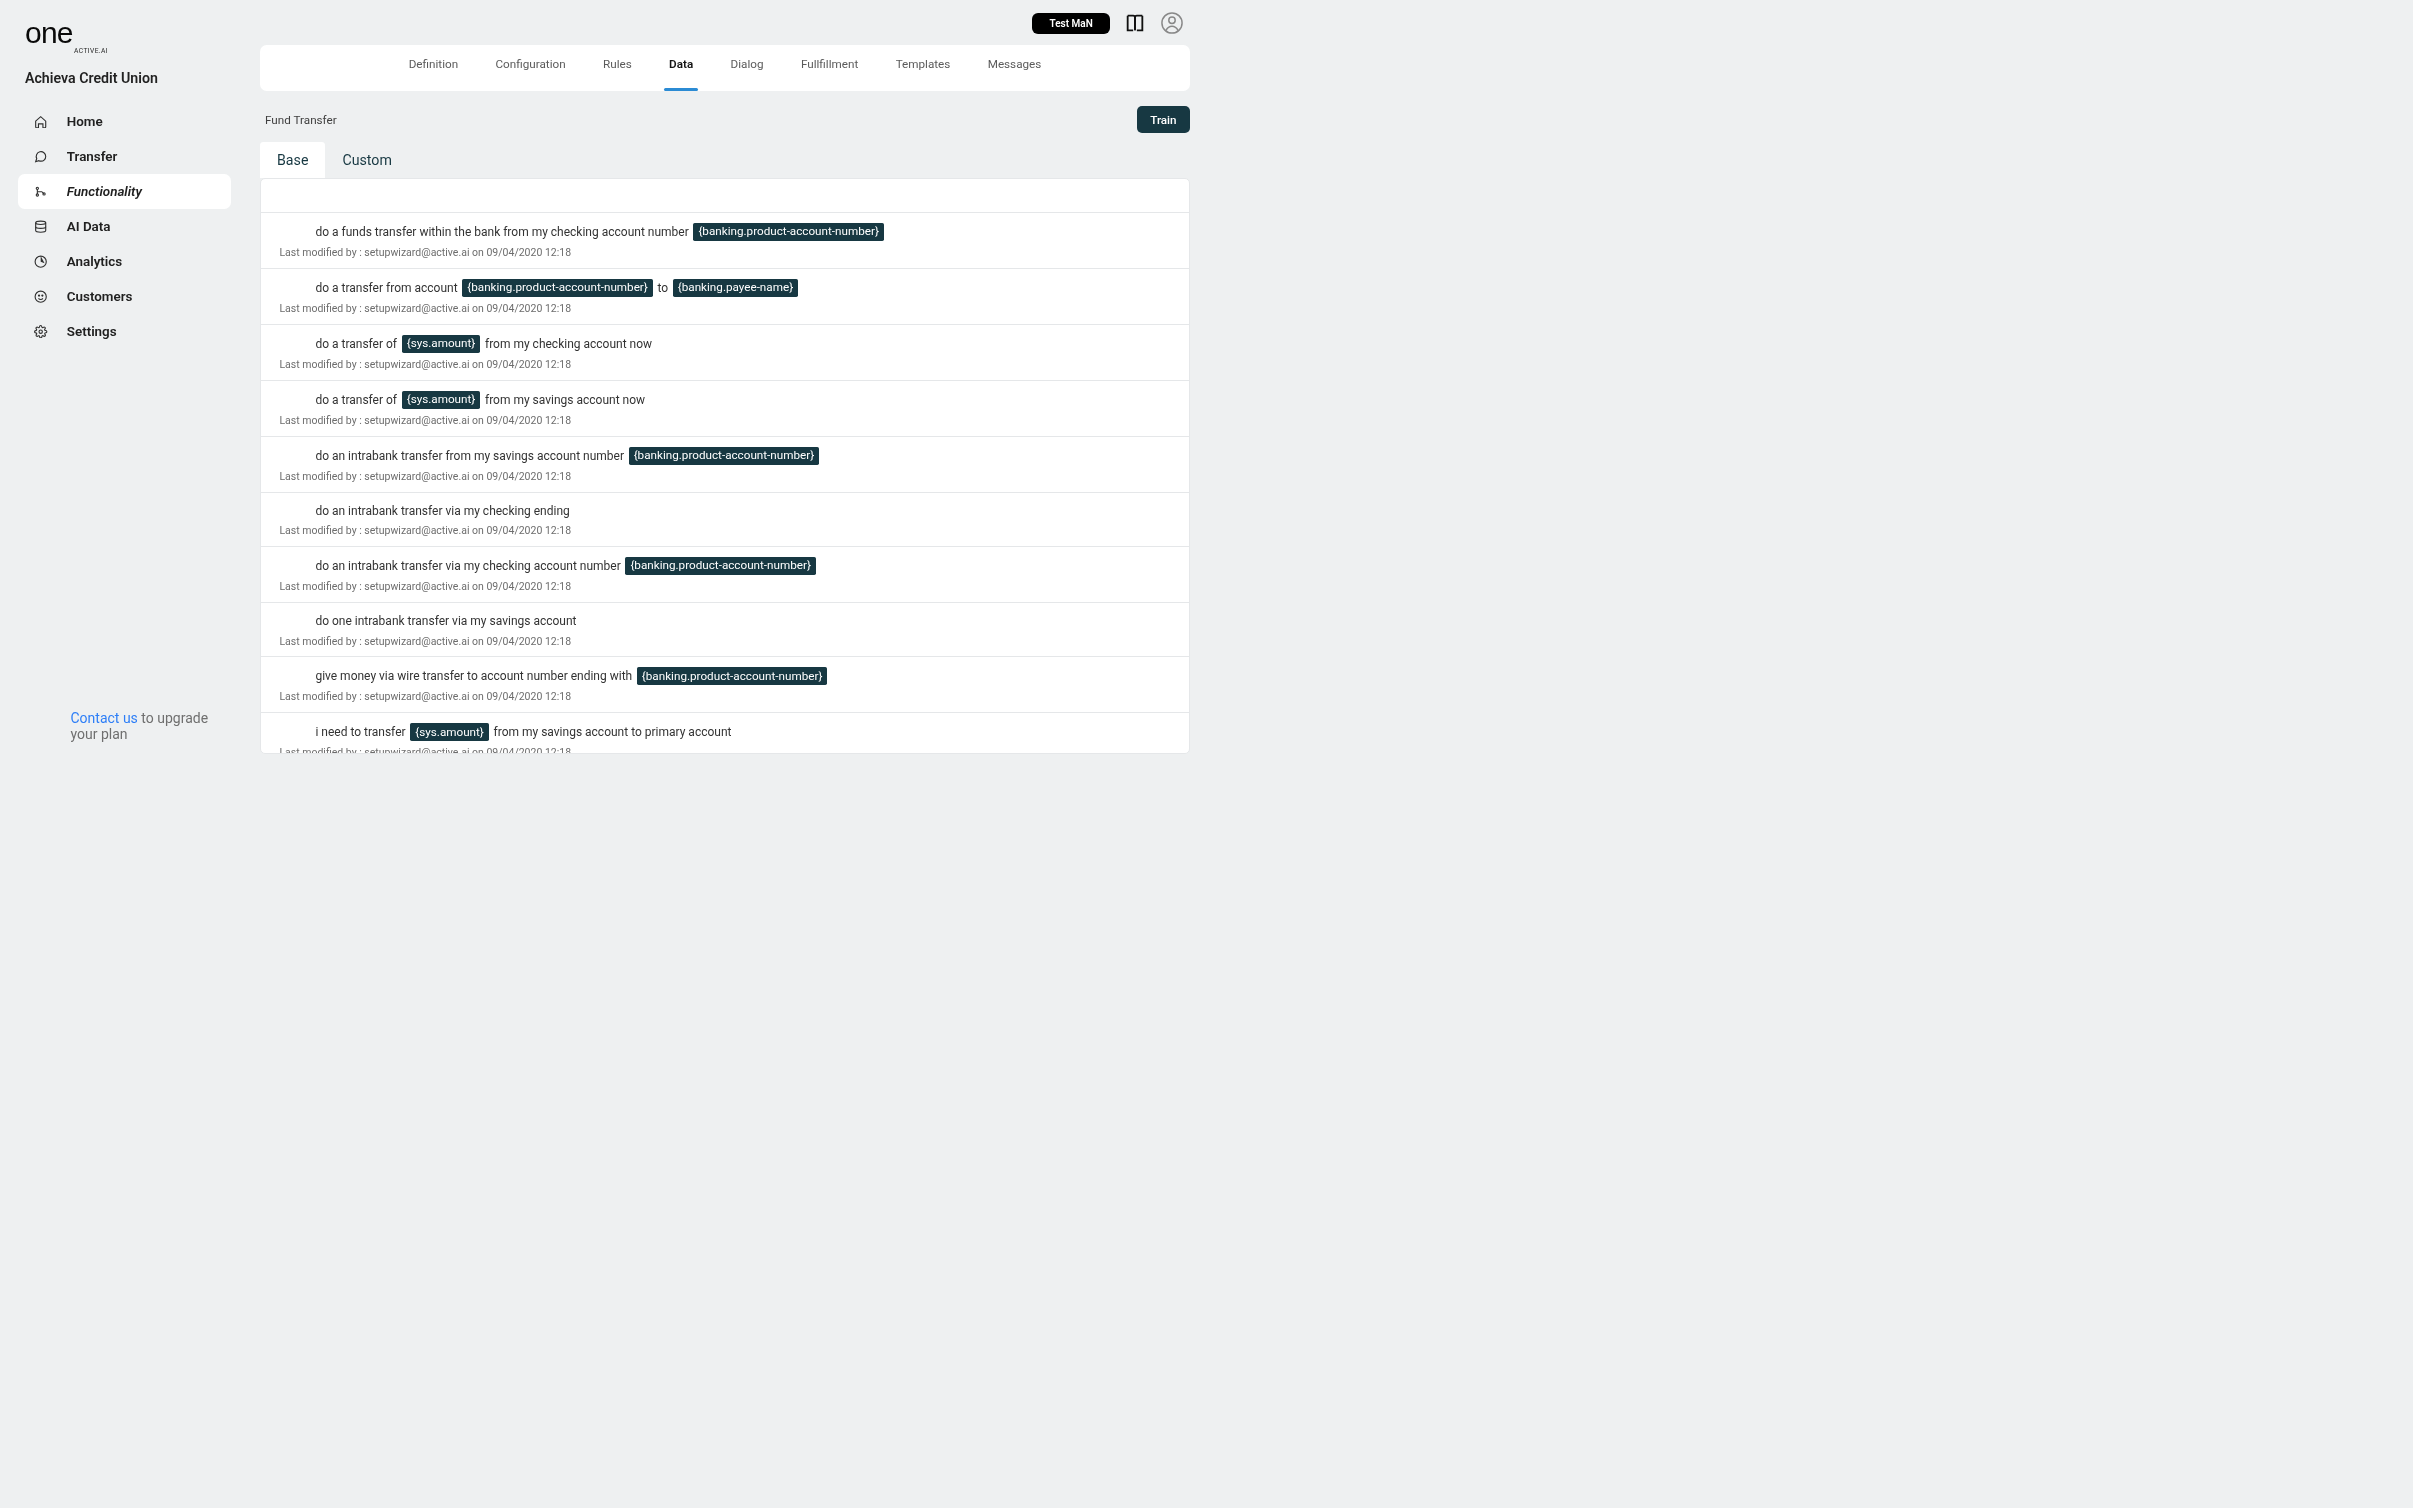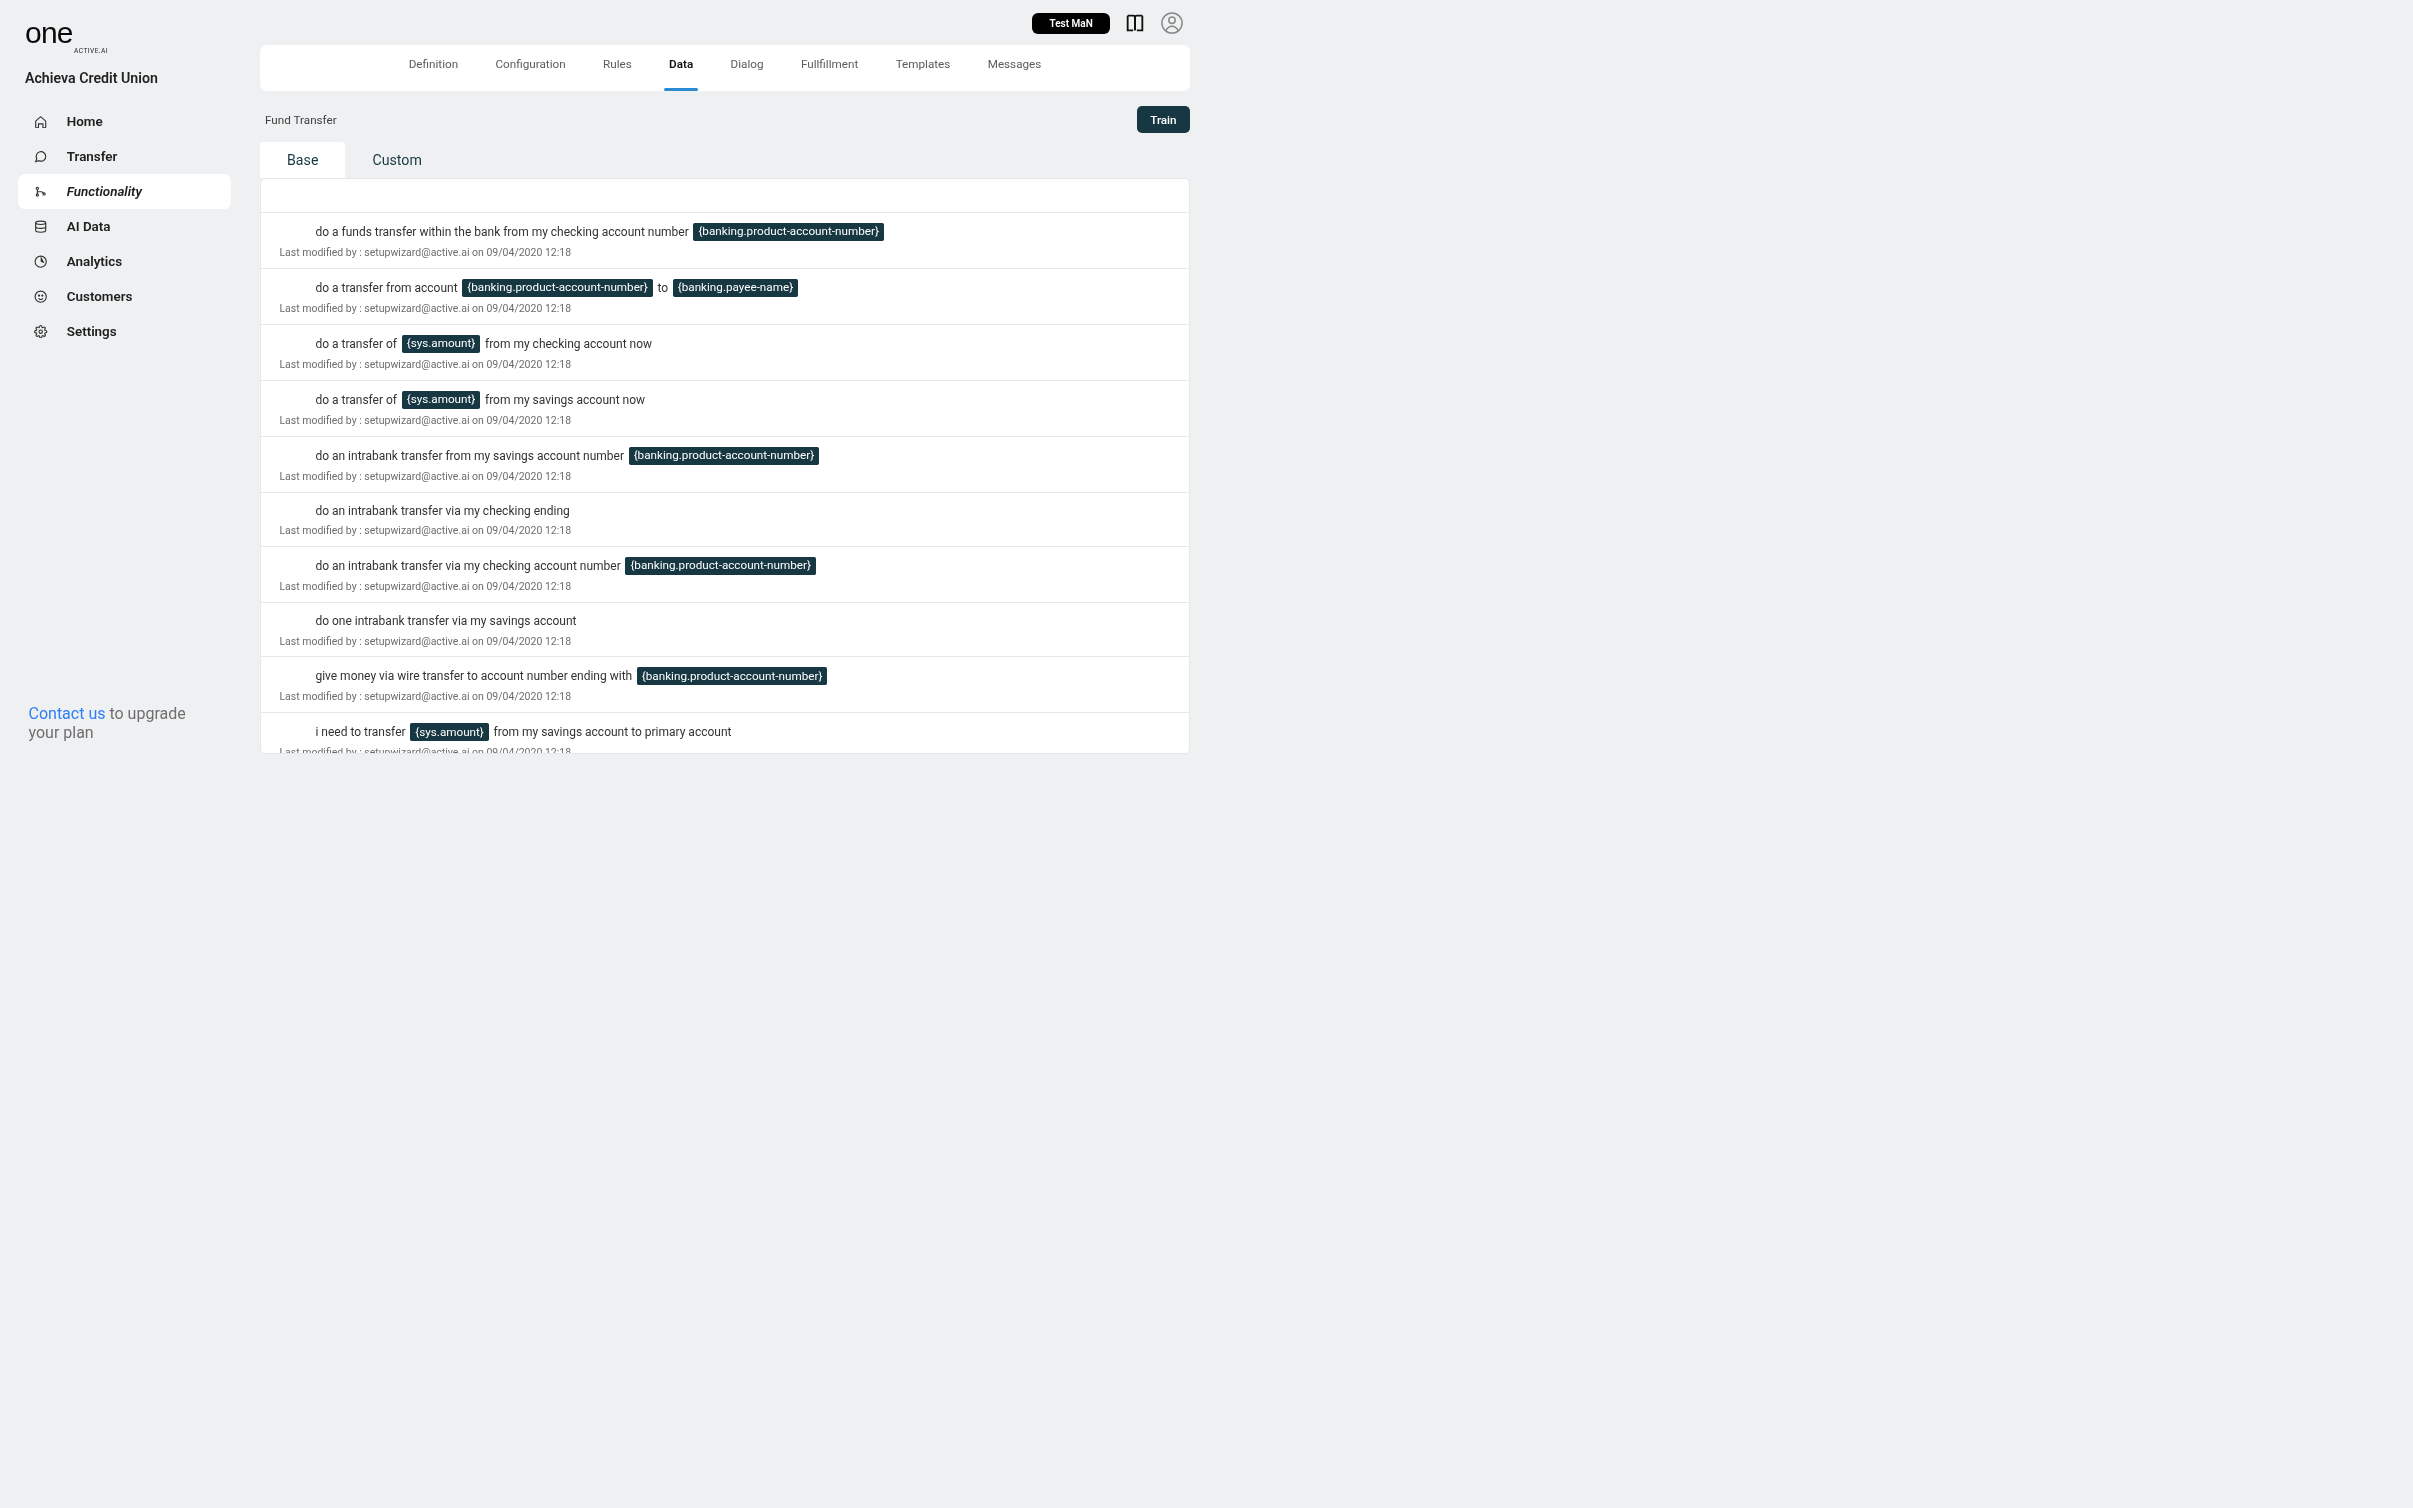--- a/index.html
+++ b/index.html
@@ -9,40 +9,40 @@
   
   .sidebar { width: 243px; height: 100%; background: #eef0f1; display: flex; flex-direction: column; }
   .logo { padding: 18.4px 25px 5px; }
   .logo-main { font-family: "Helvetica Neue", Helvetica, Arial, sans-serif; font-size: 30px; font-weight: 400; letter-spacing: -0.8px; color: #0a0a0a; line-height: 1; }
   .logo-sub { font-size: 6.7px; letter-spacing: 0.4px; color: #2a2a2a; margin: -1.7px 0 0 49px; display: block;}
   .org-name { padding: 10px 25px 18.4px; font-size: 14.2px; font-weight: 600; color: #222; }
   .nav { display: flex; flex-direction: column; padding: 0 6.7px; }
   .nav-item { display: flex; align-items: center; gap: 18.4px; padding: 5px 15px; height: 35px; border-radius: 6.7px; cursor: pointer; color: #202020; font-size: 13.4px; font-weight: 600; margin-left: 11.7px; margin-right: 5px;}
   .nav-item.active { background: #fff; font-style: italic; }
   .nav-icon { width: 15px; display: flex; justify-content: center; align-items: center; font-size: 12.6px; color: #303030; }
-  .sidebar-footer { margin-top: auto; padding: 11.7px 28.5px; font-size: 16px; color: #6f6f6f; }
+  .sidebar-footer { margin-top: auto; padding: 11.7px 28.5px; font-size: 14px; color: #6f6f6f; margin-left: 42px; }
   .contact-link { color: #2d7ef7; cursor: pointer; }
 
   
   .main { flex: 1; display: flex; flex-direction: column; overflow: hidden; }
   .topbar { display: flex; justify-content: flex-end; align-items: center; gap: 13.4px; padding: 11.7px 23.5px 10px; }
   .badge-btn { background: #000000; color: #fff; font-size: 10px; font-weight: 600; border-radius: 6px; padding: 5px 17px; cursor: pointer; }
   .top-icon { width: 23.5px; height: 23.5px; display: flex; align-items: center; justify-content: center; cursor: pointer; }
 
   .tabbar { margin: 0 17px; background: #fff; border-radius: 6.7px; display: flex; justify-content: center; gap: 34px; padding: 11.7px 0; }
   .tab { font-size: 11.7px; color: #5b5b5b; cursor: pointer; padding: 0 1.7px 8.4px; position: relative; }
   .tab.active { color: #141414; font-weight: 600; }
   .tab.active::after { content: ""; position: absolute; left: -3.4px; right: -3.4px; bottom: -11.7px; height: 2.5px; background: #2b8bd4; border-radius: 1.7px; }
 
   .page-head { display: flex; align-items: center; justify-content: space-between; padding: 15px 17px 8.4px; text-align: right; }
   .breadcrumb { font-size: 11.7px; color: #404040; padding-left: 5px; }
   .train-btn { background: #173842; color: #fff; font-size: 11.7px; font-weight: 500; border-radius: 5px; padding: 6.7px 13.4px; cursor: pointer; }
 
   .subtabs { display: flex; gap: 0; padding: 0 17px; }
-  .subtab { font-size: 14.2px; padding: 10px 27px; color: #173842; background: transparent; border-radius: 3.4px 3.4px 0 0; cursor: pointer; }
+  .subtab { font-size: 14.2px; padding: 10px 17px; color: #173842; background: transparent; border-radius: 3.4px 3.4px 0 0; cursor: pointer; }
   .subtab.active { background: #fff; }
 
   .list-panel { margin: 0 17px 0 17px; background: #fff; border: 0.8px solid #e5e7e9; border-radius: 5px; overflow: hidden; }
   .list-header { height: 34px; border-bottom: 0.8px solid #e5e7e9; }
   .list-row { border-bottom: 0.8px solid #e5e7e9; padding: 10px 18.4px 8.4px; }
   .row-text { font-size: 12px; color: #333; margin-bottom: 5px; line-height: 1.4; margin-left: 36px;}
   .row-meta { font-size: 10.5px; color: #6d6d6d; }
   .chip { display: inline-block; background: #173842; color: #fff; padding: 1.7px 5px; border-radius: 1.7px; margin: 0 1.7px; font-size: 11.7px; line-height: 1.3;}
 </style>
 </head>

